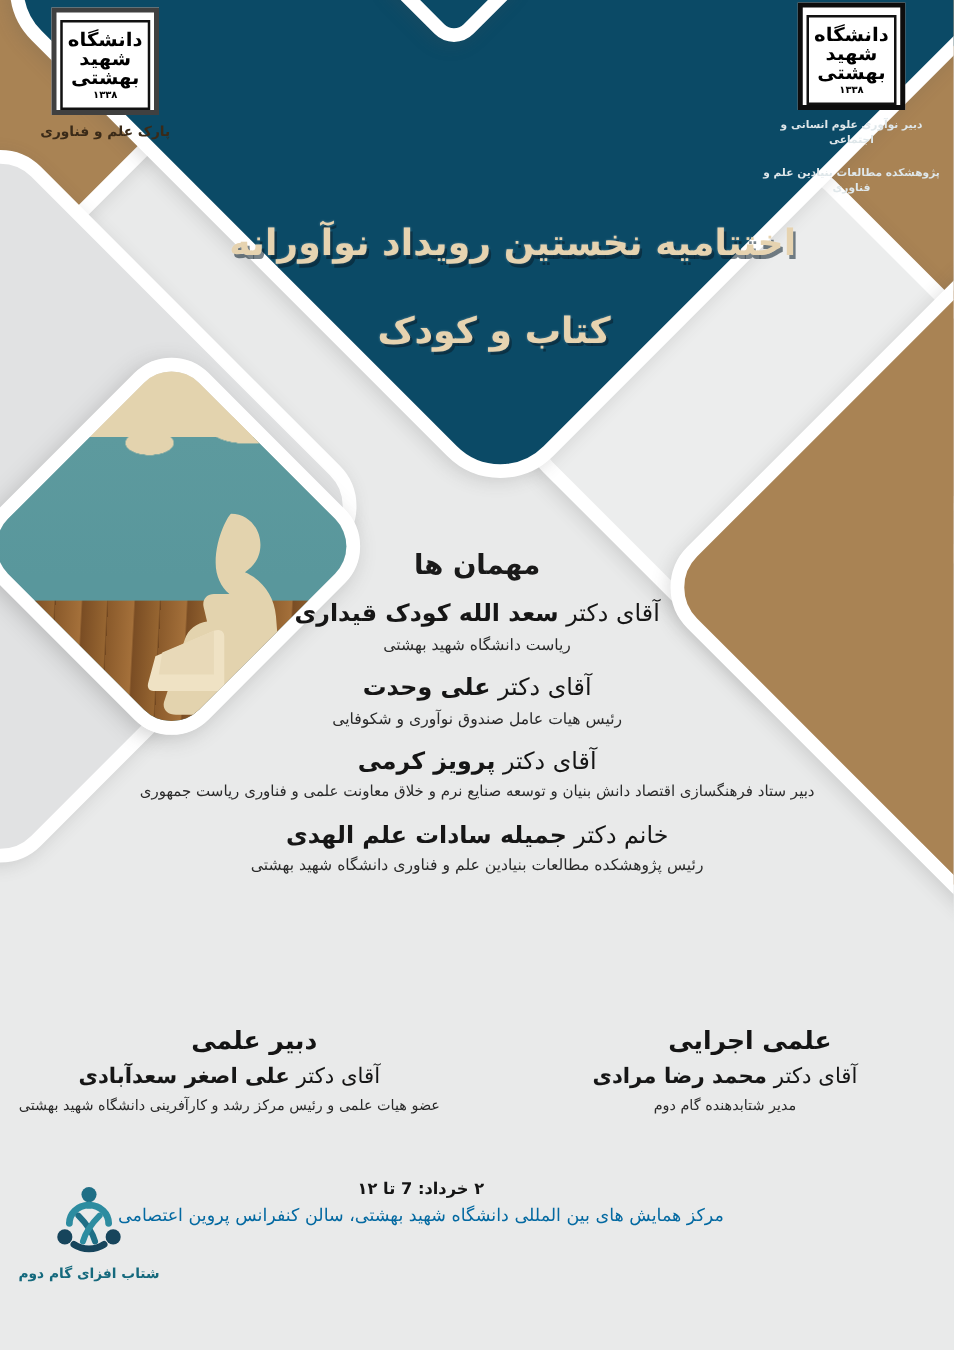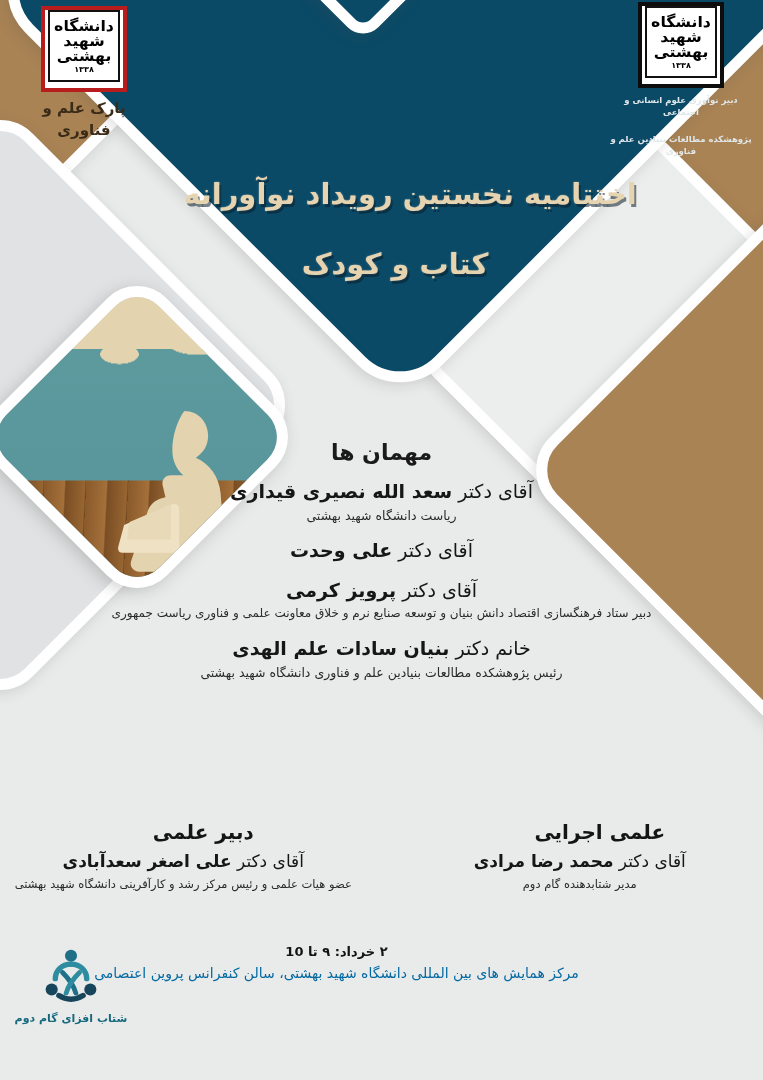--- a/index.html
+++ b/index.html
@@ -94,38 +94,38 @@
       radial-gradient(ellipse 26px 12px at 82% 65%,#e3d3ae 60%,transparent 61%);
   }
   #photo-child{position:absolute;right:18%;bottom:6%;width:44%;height:56%;}
 
   
   .logo-block{position:absolute;text-align:center;}
   #logo-left{left:14px;top:6px;width:140px;}
   #logo-right{left:606px;top:2px;width:150px;}
   .logo-mark{
     width:86px;height:86px;margin:0 auto;
-    border:4px solid #b91c1c;background:#fff;
-    display:flex;align-items:flex-start;justify-content:center;
+    border:4px solid #404040;background:#fff;
+    display:flex;align-items:flex-end;justify-content:center;
     box-sizing:border-box;
   }
   #logo-right .logo-mark{border-color:#0d0d0d;}
   .logo-inner{
     width:72px;height:72px;border:2px solid #111;box-sizing:border-box;
     display:flex;flex-direction:column;align-items:center;justify-content:center;
     line-height:1;
   }
   .logo-script{
     font-family:"DejaVu Sans","Liberation Sans",sans-serif;
     font-weight:700;color:#000;font-size:15px;letter-spacing:-1px;
     transform:scaleX(1.05);
   }
   .logo-year{font-size:8px;font-weight:700;color:#000;margin-top:2px;}
   .logo-caption{
-    margin-top:6px;font-size:15px;line-height:1.45;font-weight:700;
+    margin-top:6px;font-size:11px;line-height:1.45;font-weight:700;
   }
   #logo-left .logo-caption{color:#3a2a18;}
   #logo-right .logo-caption{color:#dfe7ea;font-size:8.5px;}
 
   
   #title-wrap{position:absolute;left:150px;top:176px;width:520px;text-align:center;}
   .title-line{
     font-weight:700;color:#e6d3b0;
     text-shadow:2px 3px 0 rgba(10,30,42,.55), 0 0 2px rgba(255,255,255,.35);
     letter-spacing:0px;
@@ -213,54 +213,55 @@
 
   <div id="title-wrap">
     <div class="title-line" id="title-line1">اختتامیه نخستین رویداد نوآورانه</div>
     <div class="title-line" id="title-line2">کتاب و کودک</div>
   </div>
 
   <div id="guests">
     <div class="section-heading">مهمان ها</div>
 
     <div class="person">
-      <div class="person-name"><span>آقای دکتر </span><b>سعد الله نصیری قیداری</b></div>
+      <div class="person-name"><span>آقای دکتر </span><b>سعد الله کودک قیداری</b></div>
       <div class="person-role">ریاست دانشگاه شهید بهشتی</div>
     </div>
 
     <div class="person">
       <div class="person-name"><span>آقای دکتر </span><b>علی وحدت</b></div>
+      <div class="person-role">رئیس هیات عامل صندوق نوآوری و شکوفایی</div>
     </div>
 
     <div class="person">
       <div class="person-name"><span>آقای دکتر </span><b>پرویز کرمی</b></div>
       <div class="person-role wide">دبیر ستاد فرهنگسازی اقتصاد دانش بنیان و توسعه صنایع نرم و خلاق معاونت علمی و فناوری ریاست جمهوری</div>
     </div>
 
     <div class="person">
-      <div class="person-name"><span>خانم دکتر </span><b>بنیان سادات علم الهدی</b></div>
+      <div class="person-name"><span>خانم دکتر </span><b>جمیله سادات علم الهدی</b></div>
       <div class="person-role">رئیس پژوهشکده مطالعات بنیادین علم و فناوری دانشگاه شهید بهشتی</div>
     </div>
   </div>
 
   <div id="secretaries">
     <div class="secretary" id="secretary-exec">
       <div class="sec-heading">علمی اجرایی</div>
       <div class="sec-name"><span>آقای دکتر </span><b>محمد رضا مرادی</b></div>
       <div class="sec-role">مدیر شتابدهنده گام دوم</div>
     </div>
     <div class="secretary" id="secretary-sci">
       <div class="sec-heading">دبیر علمی</div>
       <div class="sec-name"><span>آقای دکتر </span><b>علی اصغر سعدآبادی</b></div>
       <div class="sec-role">عضو هیات علمی و رئیس مرکز رشد و کارآفرینی دانشگاه شهید بهشتی</div>
     </div>
   </div>
 
   <div id="footer">
-    <div id="event-time">۲ خرداد: ۹ تا 10</div>
+    <div id="event-time">۲ خرداد: 7 تا ۱۲</div>
     <div id="event-venue">مرکز همایش های بین المللی دانشگاه شهید بهشتی، سالن  کنفرانس پروین اعتصامی</div>
   </div>
 
   <div id="accel-logo">
     <svg width="62" height="58" viewBox="0 0 100 96">
       <circle cx="50" cy="16" r="10" fill="#1f6f86"></circle>
       <circle cx="18" cy="72" r="10" fill="#17455c"></circle>
       <circle cx="82" cy="72" r="10" fill="#17455c"></circle>
       <path d="M50 30 c-16 0 -26 12 -26 24" fill="none" stroke="#2d8ca0" stroke-width="9" stroke-linecap="round"></path>
       <path d="M50 30 c16 0 26 12 26 24" fill="none" stroke="#2d8ca0" stroke-width="9" stroke-linecap="round"></path>

